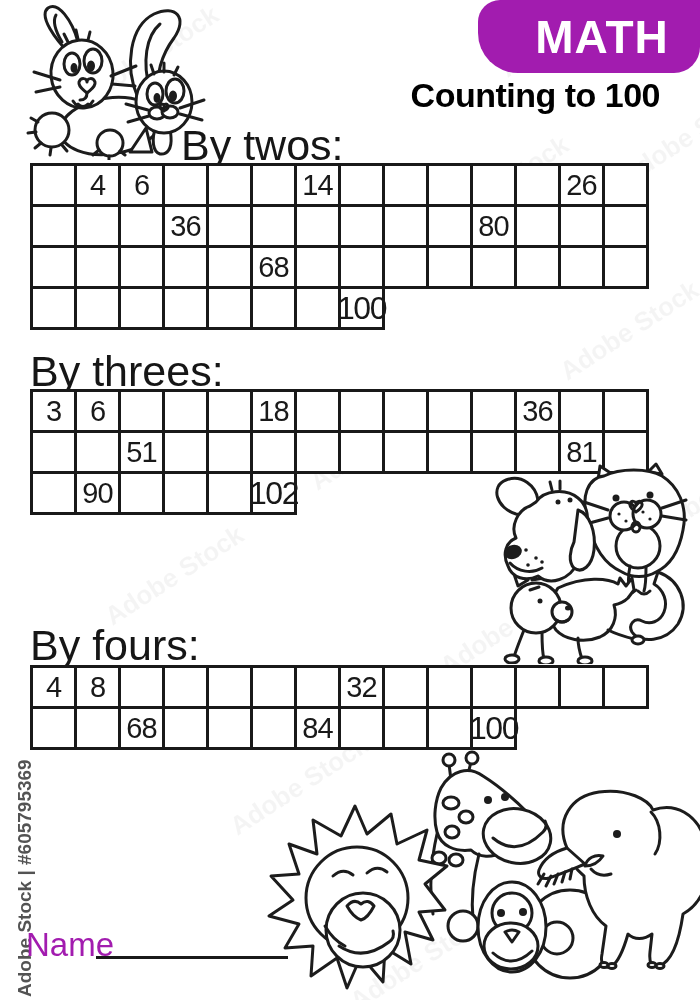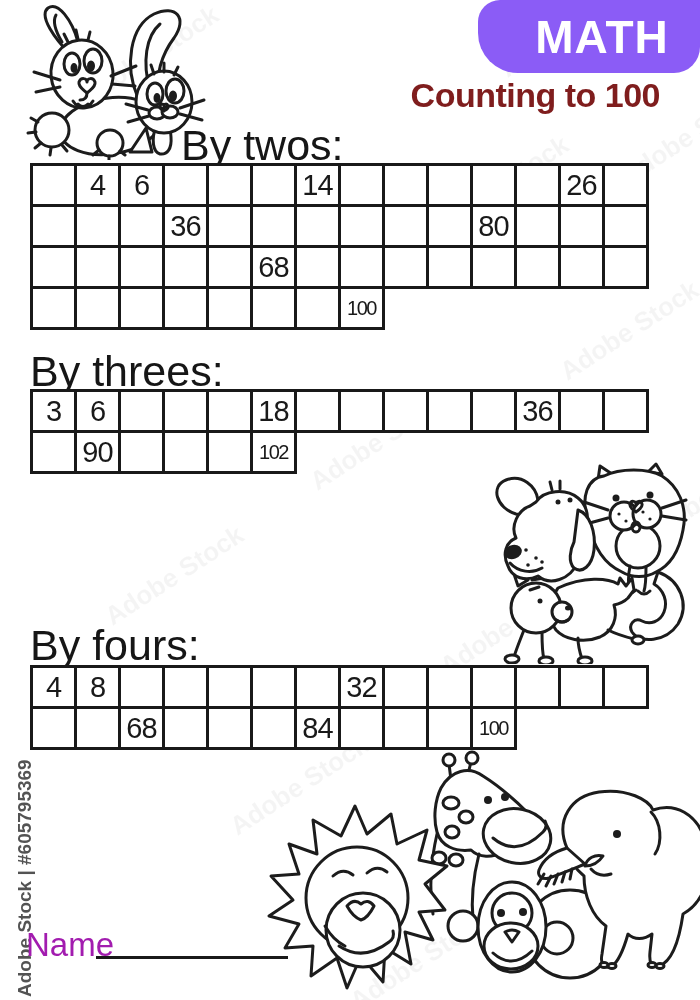--- a/index.html
+++ b/index.html
@@ -9,36 +9,36 @@
 
   
   .tile-wm{position:absolute;font-size:26px;font-weight:bold;color:#777;
            opacity:.07;transform:rotate(-33deg);white-space:nowrap;pointer-events:none;}
   .side-wm{position:absolute;left:14px;top:997px;transform:rotate(-90deg);
            transform-origin:0 0;white-space:nowrap;font-size:19px;font-weight:bold;
            color:#3c3c3c;opacity:.88;
            text-shadow:0 0 4px #fff,0 0 3px #fff,0 0 2px #fff;}
 
   
-  .badge{position:absolute;right:0;top:0;width:222px;height:73px;background:#8b5cf6;
+  .badge{position:absolute;right:0;top:0;width:222px;height:73px;background:#a21caf;
          border-radius:22px 0 26px 40px;display:flex;align-items:center;justify-content:center;}
   .badge span{color:#ffffff;font-size:46px;font-weight:bold;letter-spacing:1px;padding-left:26px;}
   .title{position:absolute;right:40px;top:76px;font-size:34px;font-weight:bold;
-         color:#7f1d1d;letter-spacing:-0.5px;}
+         color:#000000;letter-spacing:-0.5px;}
 
   
   .section-label{position:absolute;font-size:43px;color:#161616;}
   .grid{position:absolute;}
   .grid-row{display:flex;width:max-content;border:3px solid #191919;background:#fff;}
   .grid-row + .grid-row{margin-top:-3px;}
   .grid-cell{width:41px;height:38px;border-right:3px solid #191919;
              display:flex;align-items:center;justify-content:center;
              font-size:29px;color:#191919;letter-spacing:-1px;}
   .grid-cell:last-child{border-right:none;}
-  .grid-cell.tight{font-size:20px;letter-spacing:-1.5px;}
+  .grid-cell.tight{font-size:32px;letter-spacing:-1.5px;}
 
   
   .name-label{position:absolute;left:26px;top:926px;font-size:33px;color:#a21caf;}
   .name-line{position:absolute;left:96px;top:956px;width:192px;height:3px;background:#191919;}
 
   
   svg.illu{position:absolute;}
   svg.illu *{vector-effect:non-scaling-stroke;}
   .ln{fill:none;stroke:#1c1c1c;stroke-width:3;stroke-linecap:round;stroke-linejoin:round;}
   .wh{fill:#ffffff;stroke:#1c1c1c;stroke-width:3;stroke-linecap:round;stroke-linejoin:round;}
@@ -182,20 +182,36 @@
       <div class="grid-cell"></div>
       <div class="grid-cell"></div>
       <div class="grid-cell">18</div>
       <div class="grid-cell"></div>
       <div class="grid-cell"></div>
       <div class="grid-cell"></div>
       <div class="grid-cell"></div>
       <div class="grid-cell"></div>
       <div class="grid-cell">36</div>
       <div class="grid-cell"></div>
+      <div class="grid-cell"></div>
+    </div>
+    <div class="grid-row">
+      <div class="grid-cell"></div>
+      <div class="grid-cell"></div>
+      <div class="grid-cell">51</div>
+      <div class="grid-cell"></div>
+      <div class="grid-cell"></div>
+      <div class="grid-cell"></div>
+      <div class="grid-cell"></div>
+      <div class="grid-cell"></div>
+      <div class="grid-cell"></div>
+      <div class="grid-cell"></div>
+      <div class="grid-cell"></div>
+      <div class="grid-cell"></div>
+      <div class="grid-cell">81</div>
       <div class="grid-cell"></div>
     </div>
     <div class="grid-row">
       <div class="grid-cell"></div>
       <div class="grid-cell">90</div>
       <div class="grid-cell"></div>
       <div class="grid-cell"></div>
       <div class="grid-cell"></div>
       <div class="grid-cell tight">102</div>
     </div>

